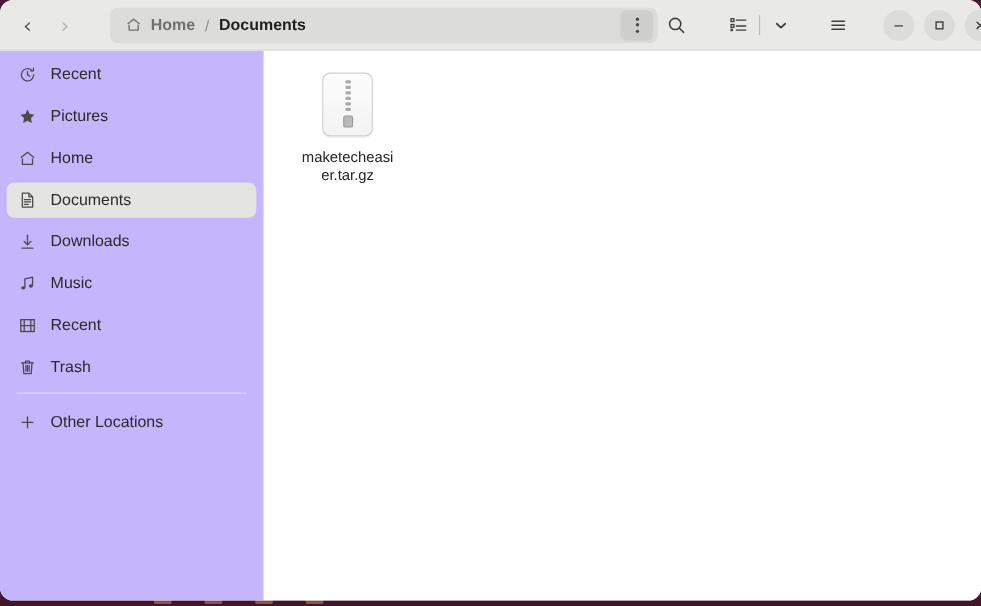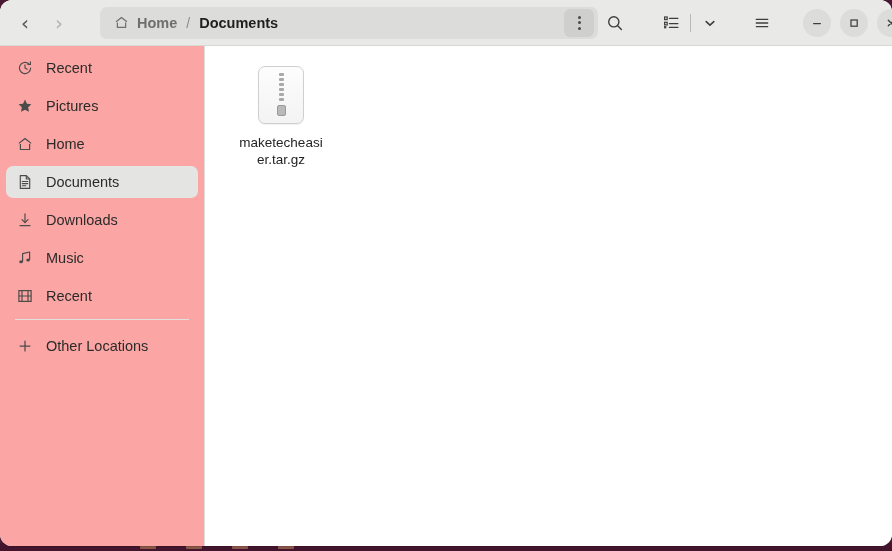--- a/index.html
+++ b/index.html
@@ -163,22 +163,22 @@
     margin-left: 9px;
     flex: 0 0 auto;
   }
 
   
   #body-split {
     display: flex;
     height: 500px;
   }
   #sidebar {
-    width: 205px;
-    background: #fca5a5;
+    width: 240px;
+    background: #c4b5fd;
     border-right: 1px solid #dcdcdc;
     box-sizing: border-box;
     padding: 6px 6px 0 6px;
     flex: 0 0 auto;
   }
   .side-item {
     display: flex;
     align-items: center;
     gap: 13px;
     height: 32px;
@@ -446,20 +446,31 @@
       <div class="side-item">
         <span class="side-icon">
           <svg class="icon-svg" width="16" height="16" viewBox="0 0 16 16" fill="none" stroke="#4b4b48" stroke-width="1.2">
             <rect x="1.9" y="2.6" width="12.2" height="10.8"></rect>
             <path d="M5.0 2.6v10.8M11.0 2.6v10.8M1.9 8h12.2"></path>
           </svg>
         </span>
         <span>Recent</span>
       </div>
 
+      <div class="side-item">
+        <span class="side-icon">
+          <svg class="icon-svg" width="16" height="16" viewBox="0 0 16 16" fill="none" stroke="#4b4b48" stroke-width="1.15" stroke-linecap="round" stroke-linejoin="round">
+            <path d="M2.6 3.9h10.8"></path>
+            <path d="M6.1 3.9V2.3h3.8v1.6"></path>
+            <path d="M3.9 3.9l.75 9.8h6.7l.75-9.8"></path>
+            <path d="M6.5 6.2v5.2M8.0 6.2v5.2M9.5 6.2v5.2"></path>
+          </svg>
+        </span>
+        <span>Trash</span>
+      </div>
 
       <div class="side-sep"></div>
 
       <div class="side-item">
         <span class="side-icon">
           <svg class="icon-svg" width="16" height="16" viewBox="0 0 16 16" fill="none" stroke="#4b4b48" stroke-width="1.25" stroke-linecap="round">
             <path d="M8 3.1v9.8M3.1 8h9.8"></path>
           </svg>
         </span>
         <span>Other Locations</span>

